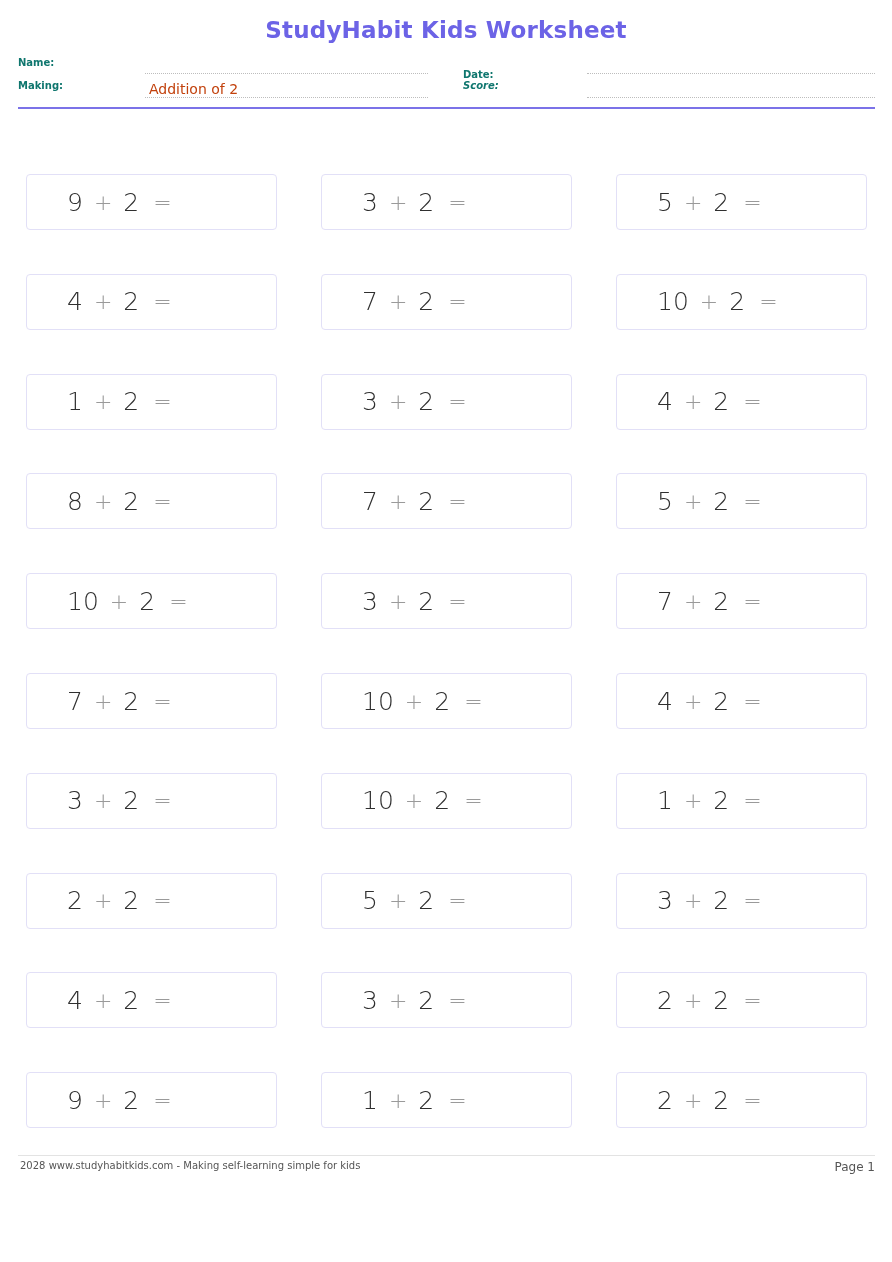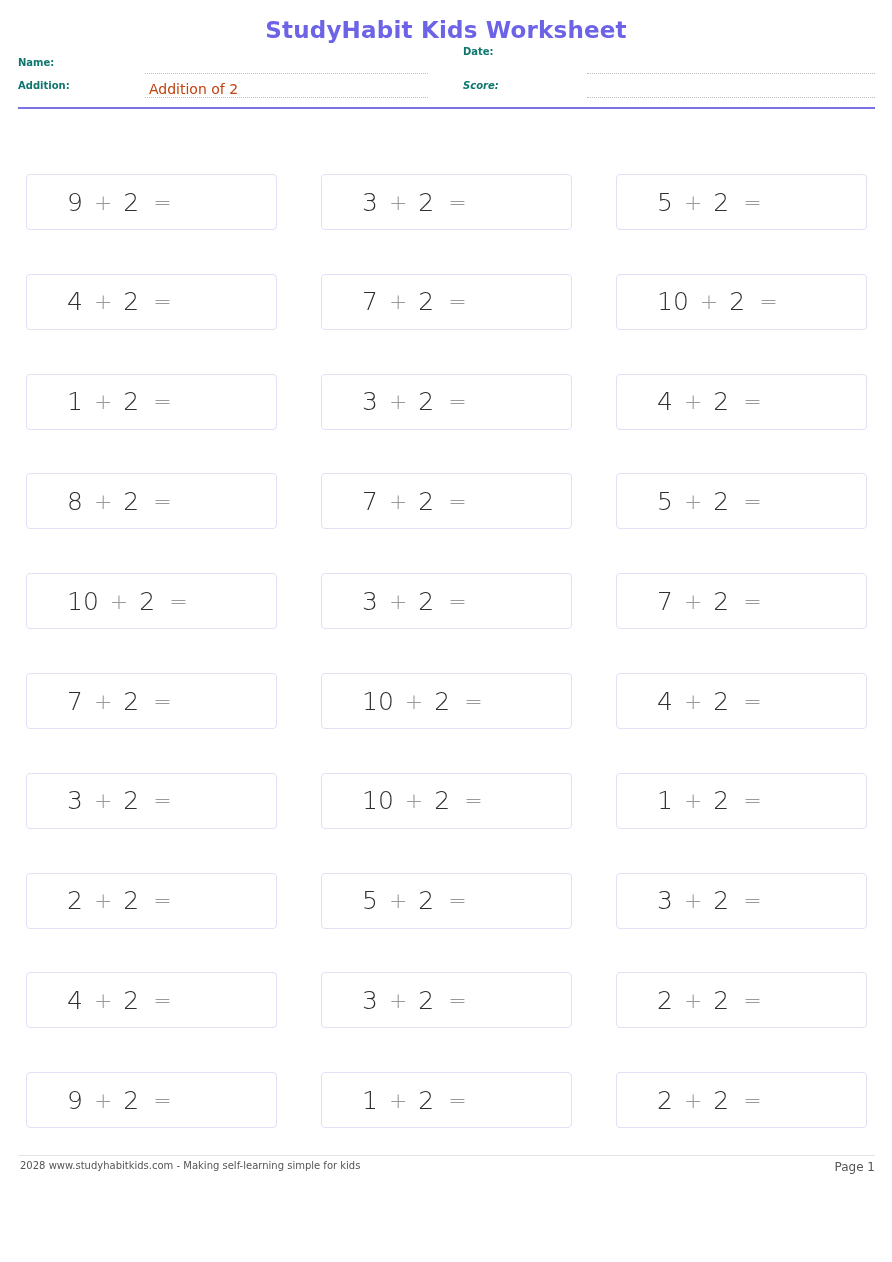--- a/index.html
+++ b/index.html
@@ -23,24 +23,24 @@
     .footer-right { position: absolute; right: 17px; top: 1160px; font-size: 12px; color: #555; }
   </style>
 </head>
 <body>
 
 <div class="title">StudyHabit Kids Worksheet</div>
 
 <div class="hdr-label" style="left:18px; top:57px;">Name:</div>
 <div class="hdr-field" style="left:145px; top:56px; width:283px;"></div>
 
-<div class="hdr-label" style="left:18px; top:80px;">Addition:</div>
+<div class="hdr-label" style="left:18px; top:80px;">Making:</div>
 <div class="hdr-field" style="left:145px; top:80px; width:283px;">Addition of 2</div>
 
-<div class="hdr-label" style="left:463px; top:46px;">Date:</div>
+<div class="hdr-label" style="left:463px; top:69px;">Date:</div>
 <div class="hdr-field" style="left:587px; top:56px; width:288px;"></div>
 
 <div class="hdr-label" style="left:463px; top:80px;font-style:italic;">Score:</div>
 <div class="hdr-field" style="left:587px; top:80px; width:288px;"></div>
 
 <div class="divider"></div>
 
 <div id="grid">
     <div class="problem" style="left: 26px; top: 174px;">
       <span class="num">9</span>

